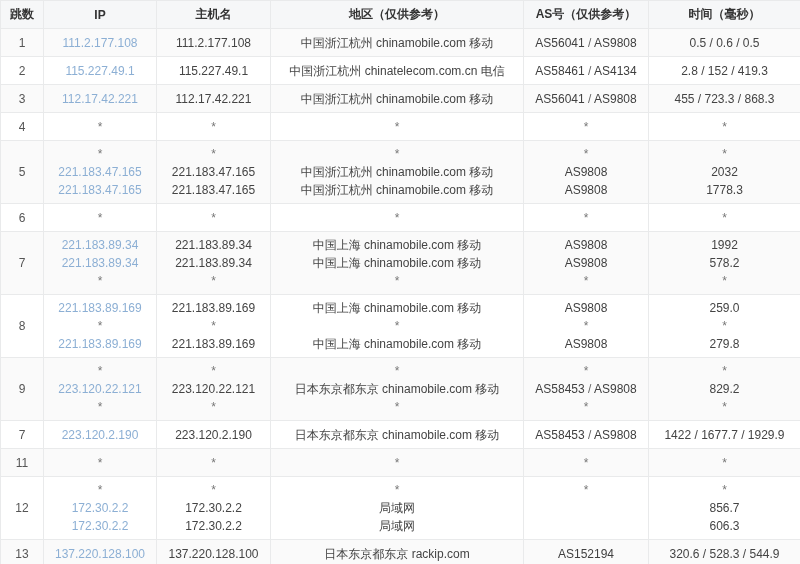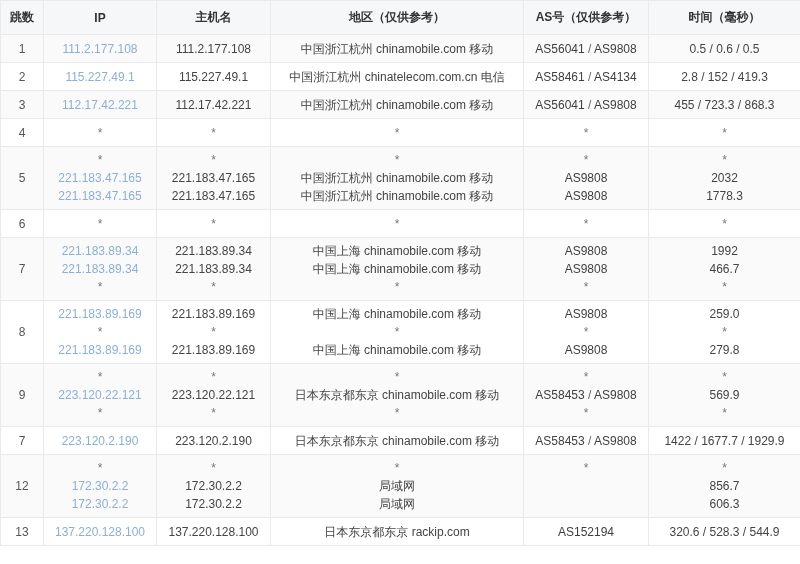--- a/index.html
+++ b/index.html
@@ -1,21 +1,21 @@
 <!DOCTYPE html>
 <html><head>
 <meta charset="utf-8">
 <style>
   html,body{margin:0;padding:0;background:#fff;}
   body{font-family:"Liberation Sans","DejaVu Sans",sans-serif;font-size:12px;color:#444;}
   .trace-wrap{width:800px;}
   table{width:800px;border-collapse:collapse;table-layout:fixed;background:#fff;}
   th,td{border:1px solid #e9eaeb;text-align:center;vertical-align:middle;overflow:hidden;white-space:nowrap;}
   thead tr{height:28px;}
-  th{background:#f6f7f8;color:#333;font-weight:bold;font-size:12px;padding:8px 2px;}
+  th{background:#f6f7f8;color:#333;font-weight:bold;font-size:12px;padding:2px 2px;}
   tbody tr{height:28px;}
   tbody tr:nth-child(odd){background:#fafafa;}
   tbody tr:nth-child(even){background:#ffffff;}
   td{padding:4px 3px;line-height:18px;}
   .line{min-height:18px;}
   .star{color:#777;}
   .link-ip{color:#8cafd4;cursor:pointer;}
   .link-as{color:#404040;cursor:pointer;}
   .sep{color:#666;}
   .plain{color:#444;}
@@ -194,21 +194,21 @@
             <div class="line"><span class="plain">中国上海 chinamobile.com 移动</span></div>
             <div class="line"><span class="star">*</span></div>
           </td>
           <td>
             <div class="line"><span class="link-as">AS9808</span></div>
             <div class="line"><span class="link-as">AS9808</span></div>
             <div class="line"><span class="star">*</span></div>
           </td>
           <td>
             <div class="line"><span class="plain">1992</span></div>
-            <div class="line"><span class="plain">466.7</span></div>
+            <div class="line"><span class="plain">578.2</span></div>
             <div class="line"><span class="star">*</span></div>
           </td>
         </tr>
         <tr>
           <td>
             <div class="line"><span class="hop">8</span></div>
           </td>
           <td>
             <div class="line"><span class="link-ip">221.183.89.169</span></div>
             <div class="line"><span class="star">*</span></div>
@@ -254,21 +254,21 @@
             <div class="line"><span class="plain">日本东京都东京 chinamobile.com 移动</span></div>
             <div class="line"><span class="star">*</span></div>
           </td>
           <td>
             <div class="line"><span class="star">*</span></div>
             <div class="line"><span class="link-as">AS58453</span><span class="sep"> / </span><span class="link-as">AS9808</span></div>
             <div class="line"><span class="star">*</span></div>
           </td>
           <td>
             <div class="line"><span class="star">*</span></div>
-            <div class="line"><span class="plain">569.9</span></div>
+            <div class="line"><span class="plain">829.2</span></div>
             <div class="line"><span class="star">*</span></div>
           </td>
         </tr>
         <tr>
           <td>
             <div class="line"><span class="hop">7</span></div>
           </td>
           <td>
             <div class="line"><span class="link-ip">223.120.2.190</span></div>
           </td>
@@ -276,20 +276,40 @@
             <div class="line"><span class="plain">223.120.2.190</span></div>
           </td>
           <td>
             <div class="line"><span class="plain">日本东京都东京 chinamobile.com 移动</span></div>
           </td>
           <td>
             <div class="line"><span class="link-as">AS58453</span><span class="sep"> / </span><span class="link-as">AS9808</span></div>
           </td>
           <td>
             <div class="line"><span class="plain">1422 / 1677.7 / 1929.9</span></div>
+          </td>
+        </tr>
+        <tr>
+          <td>
+            <div class="line"><span class="hop">11</span></div>
+          </td>
+          <td>
+            <div class="line"><span class="star">*</span></div>
+          </td>
+          <td>
+            <div class="line"><span class="star">*</span></div>
+          </td>
+          <td>
+            <div class="line"><span class="star">*</span></div>
+          </td>
+          <td>
+            <div class="line"><span class="star">*</span></div>
+          </td>
+          <td>
+            <div class="line"><span class="star">*</span></div>
           </td>
         </tr>
         <tr>
           <td>
             <div class="line"><span class="hop">12</span></div>
           </td>
           <td>
             <div class="line"><span class="star">*</span></div>
             <div class="line"><span class="link-ip">172.30.2.2</span></div>
             <div class="line"><span class="link-ip">172.30.2.2</span></div>

